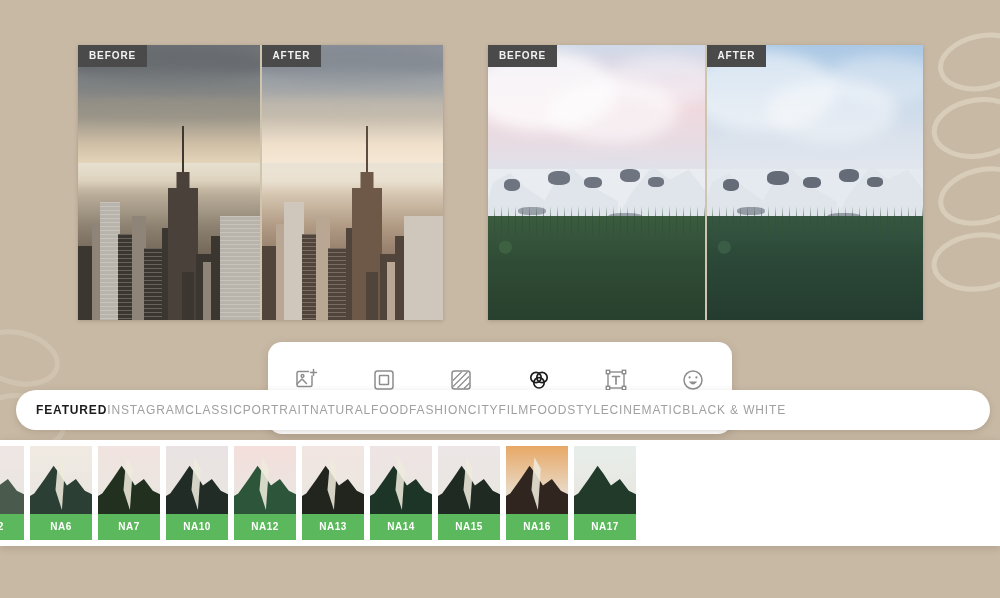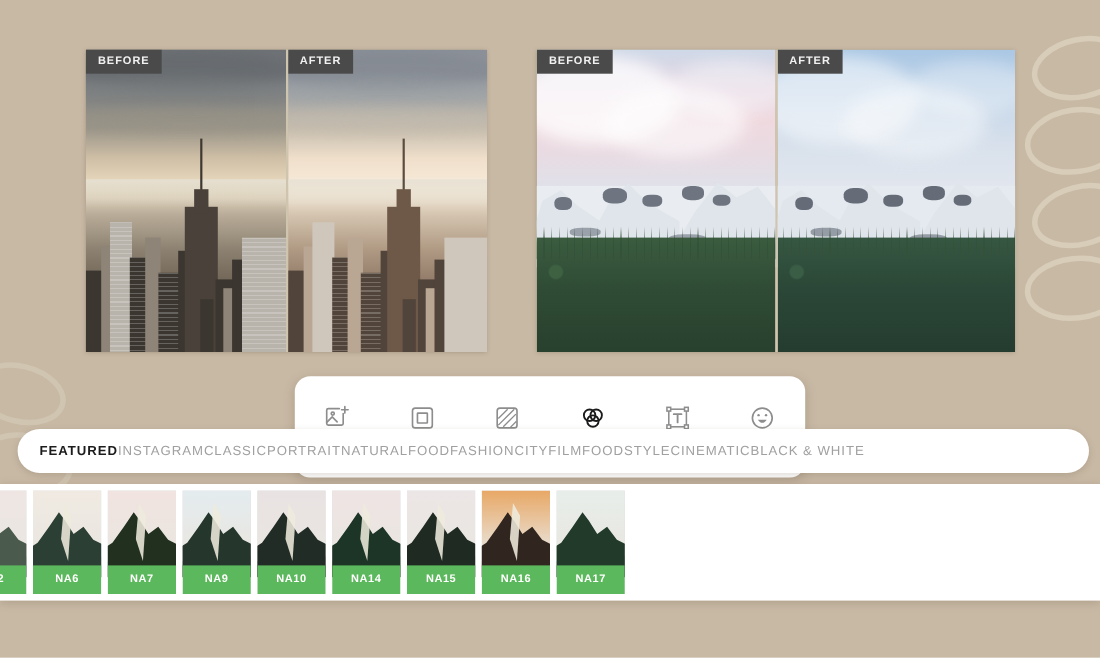--- a/index.html
+++ b/index.html
@@ -525,38 +525,47 @@
           <div class="tm">
             <div class="t-sky" style="background:linear-gradient(to bottom,#f1e3e0,#e9e6e0);"></div>
             <div class="t-ridge" style="background:rgba(120,135,110,.5);"></div>
             <div class="t-peak" style="background:#22301f;"></div>
             <div class="t-snow"></div>
           </div>
           <div class="t-label">NA7</div>
         </div>
         <div class="thumb">
           <div class="tm">
-            <div class="t-sky" style="background:linear-gradient(to bottom,#e4ecef,#e9e6e0);"></div>
-            <div class="t-ridge" style="background:rgba(125,145,140,.5);"></div>
-            <div class="t-peak" style="background:#25362c;"></div>
-            <div class="t-snow"></div>
-          </div>
-          <div class="t-label">NA9</div>
-        </div>
-        <div class="thumb">
-          <div class="tm">
             <div class="t-sky" style="background:linear-gradient(to bottom,#e9e2e3,#e9e6e0);"></div>
             <div class="t-ridge" style="background:rgba(125,135,128,.5);"></div>
             <div class="t-peak" style="background:#222c26;"></div>
             <div class="t-snow"></div>
           </div>
           <div class="t-label">NA10</div>
         </div>
         <div class="thumb">
           <div class="tm">
+            <div class="t-sky" style="background:linear-gradient(to bottom,#f4dfdc,#e9e6e0);"></div>
+            <div class="t-ridge" style="background:rgba(120,160,125,.5);"></div>
+            <div class="t-peak" style="background:#2c5539;"></div>
+            <div class="t-snow"></div>
+          </div>
+          <div class="t-label">NA12</div>
+        </div>
+        <div class="thumb">
+          <div class="tm">
+            <div class="t-sky" style="background:linear-gradient(to bottom,#f3e6e2,#e9e6e0);"></div>
+            <div class="t-ridge" style="background:rgba(130,135,115,.5);"></div>
+            <div class="t-peak" style="background:#22251d;"></div>
+            <div class="t-snow"></div>
+          </div>
+          <div class="t-label">NA13</div>
+        </div>
+        <div class="thumb">
+          <div class="tm">
             <div class="t-sky" style="background:linear-gradient(to bottom,#efe4e4,#e9e6e0);"></div>
             <div class="t-ridge" style="background:rgba(120,145,125,.5);"></div>
             <div class="t-peak" style="background:#1d3527;"></div>
             <div class="t-snow"></div>
           </div>
           <div class="t-label">NA14</div>
         </div>
         <div class="thumb">
           <div class="tm">
             <div class="t-sky" style="background:linear-gradient(to bottom,#ece6e6,#e9e6e0);"></div>

